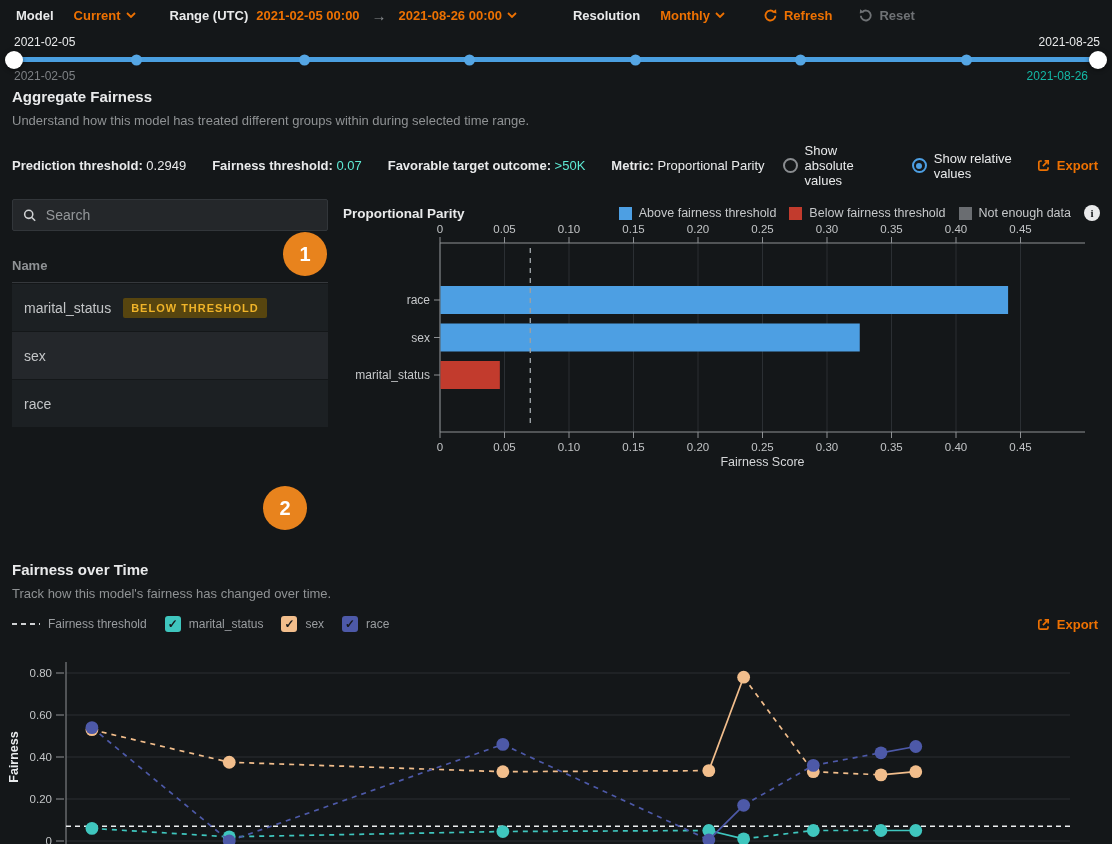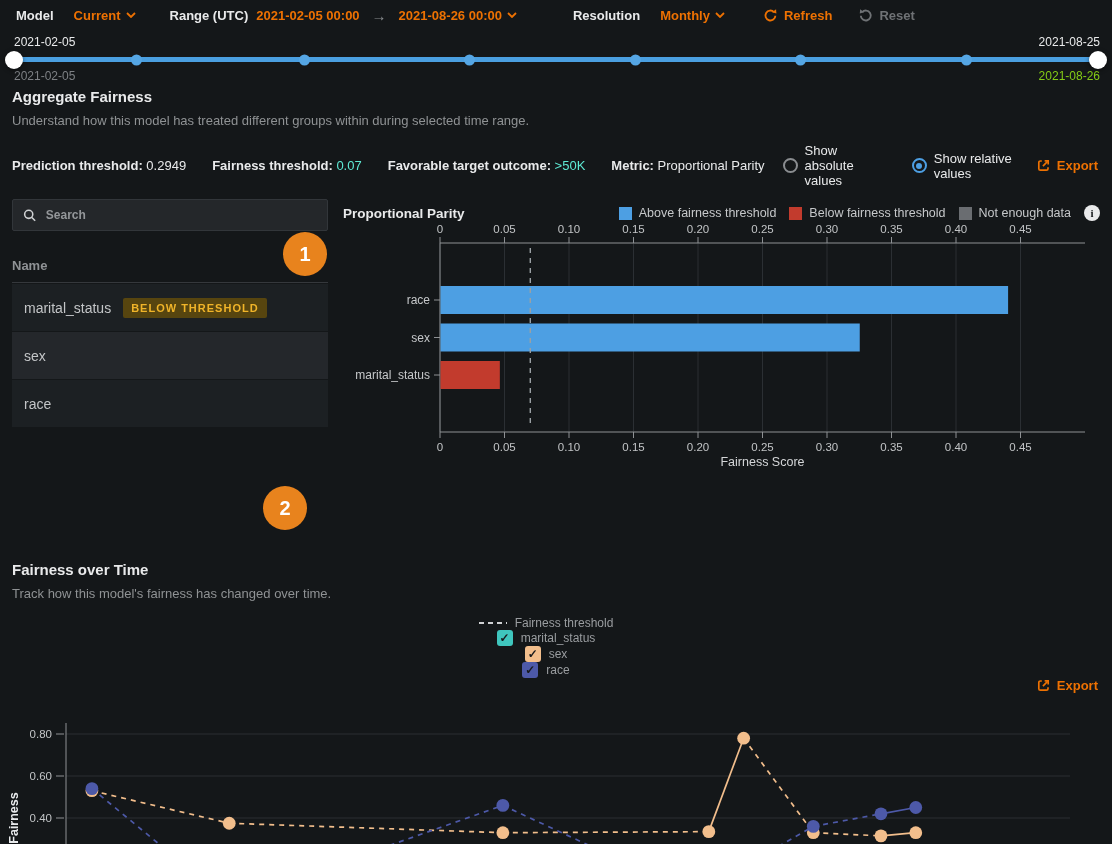--- a/index.html
+++ b/index.html
@@ -19,21 +19,21 @@
   .tb-btn { display:flex; align-items:center; gap:6px; font-weight:bold; cursor:pointer; }
   .refresh-btn { color:#ed7102; margin-left:38px; }
   .reset-btn { color:#6f7275; margin-left:26px; }
 
   
   .slider-block { position:relative; height:56px; }
   .sl-lbl { position:absolute; font-size:12px; }
   .sl-tl { left:14px; top:5px; color:#e9eaeb; }
   .sl-tr { right:12px; top:5px; color:#e9eaeb; }
   .sl-bl { left:14px; bottom:3px; color:#7d8084; }
-  .sl-br { right:12px; bottom:3px; color:#84cc16;margin-top:40px; }
+  .sl-br { right:24px; bottom:3px; color:#14b8a6;margin-top:40px; }
   .slider-track { position:absolute; left:8px; right:8px; top:27px; height:5px; background:#4a9fe0; border-radius:3px; }
   .slider-dot { position:absolute; top:50%; width:11px; height:11px; margin-left:-5px; transform:translateY(-50%); background:#55a6e4; border-radius:50%; }
   .slider-handle { position:absolute; top:50%; width:18px; height:18px; transform:translateY(-50%); background:#fff; border-radius:50%; box-shadow:0 1px 4px rgba(0,0,0,.5); cursor:pointer; z-index:2; }
   .sh-left { left:-3px; } .sh-right { right:-3px; }
 
   
   .section-title { margin:2px 0 0 12px; font-size:15px; font-weight:bold; }
   .section-sub { margin:8px 0 0 12px; font-size:13px; color:#8f9294; }
 
   
@@ -45,38 +45,38 @@
   .radio-opt { display:flex; align-items:center; gap:7px; margin-right:24px; cursor:pointer; }
   .radio { width:15px; height:15px; border-radius:50%; border:2px solid #8a8d90; position:relative; flex:none; }
   .radio.checked { border-color:#4d9fe3; }
   .radio.checked::after { content:""; position:absolute; left:2.5px; top:2.5px; width:6px; height:6px; border-radius:50%; background:#4d9fe3; }
   .export-btn { display:flex; align-items:center; gap:6px; color:#ed7102; font-weight:bold; margin-left:auto; cursor:pointer; }
 
   
   .main-row { display:flex; margin-top:11px; }
   .list-panel { width:316px; margin-left:12px; flex:none; }
   .search-box { display:flex; align-items:center; gap:9px; height:32px; padding:0 10px; background:#24272a; border:1px solid #32363a; border-radius:2px; }
-  .search-box input { background:transparent; border:none; outline:none; color:#d6d8da; font-size:12px; font-family:"Liberation Sans",sans-serif; width:100%;font-weight:bold; }
+  .search-box input { background:transparent; border:none; outline:none; color:#d6d8da; font-size:14px; font-family:"Liberation Sans",sans-serif; width:100%; }
   .search-box input::placeholder { color:#94979a; }
   .name-header { margin-top:27px; font-size:13px; font-weight:bold; color:#8f9295; padding-bottom:9px; border-bottom:1px solid #35383c; }
   .g-row { display:flex; align-items:center; gap:12px; height:47px; padding:0 12px; margin-top:1px; background:#1c2023; font-size:14px; color:#c3c5c7; cursor:pointer; }
   .g-row.alt { background:#24272b; }
   .thr-badge { background:#57450f; color:#f0b429; font-size:11px; font-weight:bold; letter-spacing:1px; padding:4px 8px; border-radius:2px; }
 
   .bar-panel { flex:1; margin-left:15px; margin-right:12px; }
   .bar-head { display:flex; align-items:center; justify-content:space-between; margin-top:6px; }
   .bar-title { font-size:13.5px; font-weight:bold; }
   .bar-legend { display:flex; align-items:center; gap:13px; font-size:12.5px; color:#c6c8ca; }
   .leg-item { display:flex; align-items:center; gap:7px; }
   .leg-swatch { width:13px; height:13px; flex:none; }
   .info-icon { width:16px; height:16px; border-radius:50%; background:#e9eaeb; color:#141719; font-size:11px; font-weight:bold; display:flex; align-items:center; justify-content:center; cursor:pointer; font-family:"Liberation Serif",serif; }
 
   
   .fot-head { margin-top:88px; }
-  .fot-legend-row { display:flex; align-items:center; margin:15px 14px 0 12px; font-size:12px; color:#9a9da0;flex-direction:column; }
+  .fot-legend-row { display:flex; align-items:center; margin:15px 14px 0 12px; font-size:12px; color:#9a9da0; }
   .fot-leg-item { display:flex; align-items:center; gap:8px; margin-right:18px; }
   .cbx { width:16px; height:16px; border-radius:3px; display:flex; align-items:center; justify-content:center; color:#17191c; font-size:12px; font-weight:bold; cursor:pointer; }
 
   .badge-circle { position:absolute; width:44px; height:44px; border-radius:50%; background:#e8831d; color:#fff; font-size:20px; font-weight:bold; display:flex; align-items:center; justify-content:center; z-index:5; }
   .badge-1 { left:283px; top:232px; }
   .badge-2 { left:263px; top:486px; }
 
   svg text { font-family:"Liberation Sans", sans-serif; }
   .chart-wrap { line-height:0; }
 </style>

